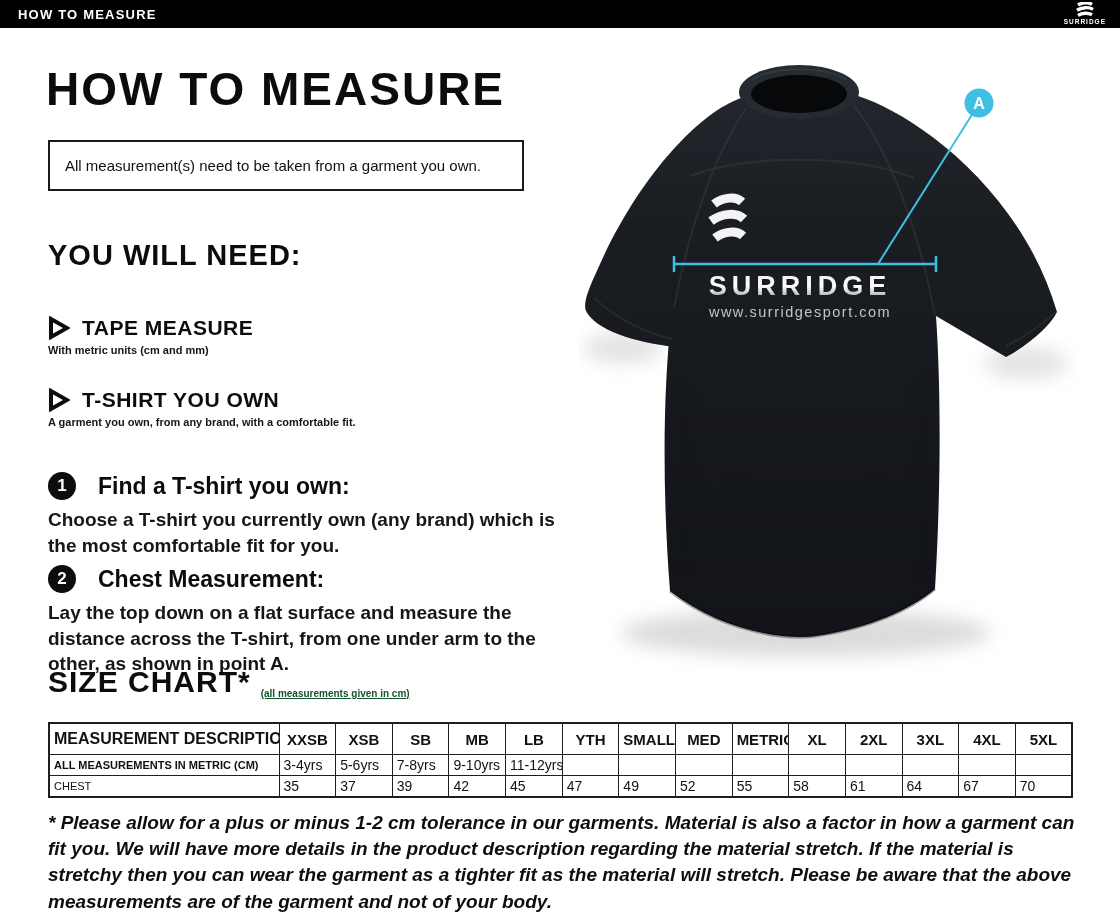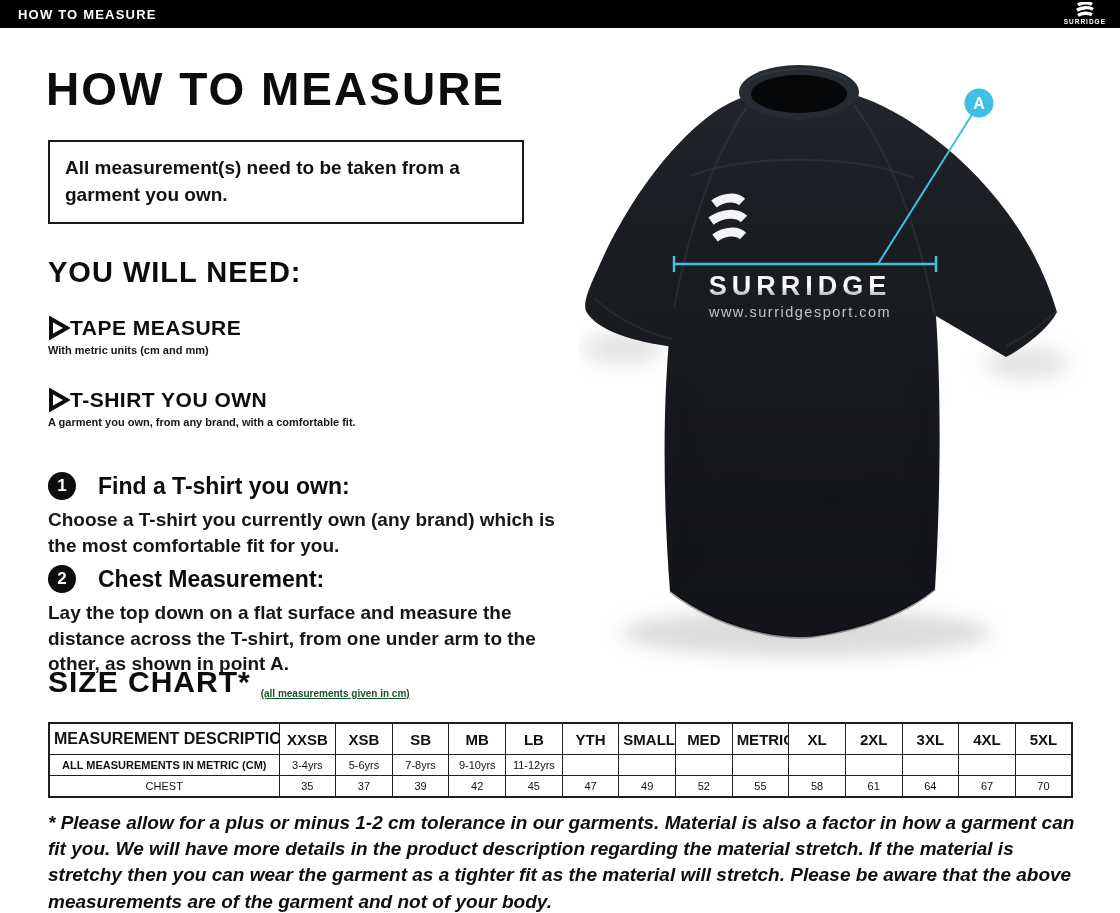--- a/index.html
+++ b/index.html
@@ -9,45 +9,45 @@
   }
   .abs{position:absolute;}
   
   .topbar{left:0;top:0;width:1120px;height:28px;background:#000;display:flex;align-items:center;}
   .topbar-title{color:#fff;font-size:13px;font-weight:bold;letter-spacing:1.2px;padding-left:18px;flex:1;}
   .topbar-brand{display:flex;flex-direction:column;align-items:center;margin-right:14px;line-height:1;}
   .topbar-brand-text{color:#fff;font-size:6.5px;font-weight:bold;letter-spacing:1px;margin-top:1px;}
   
   .h1{left:46px;top:62px;font-size:46px;font-weight:bold;letter-spacing:2px;color:#0c0c0c;}
   .notice-box{left:48px;top:140px;width:442px;border:2.5px solid #1a1a1a;padding:13px 15px;}
-  .notice-box p{margin:0;font-size:19px;font-weight:bold;line-height:1.42;color:#111;}
-  .h2{left:48px;top:256px;font-size:29px;font-weight:bold;letter-spacing:1px;color:#0c0c0c;}
+  .notice-box p{margin:0;font-size:15px;font-weight:normal;line-height:1.42;color:#111;}
+  .h2{left:48px;top:239px;font-size:29px;font-weight:bold;letter-spacing:1px;color:#0c0c0c;}
   
   .need-item{left:48px;}
-  .need-head{display:flex;align-items:center;}
+  .need-head{display:flex;align-items:center;gap:12px;}
   .need-title{font-size:21px;font-weight:bold;letter-spacing:0.5px;color:#0c0c0c;}
   .need-desc{font-size:11px;font-weight:bold;margin-top:4px;color:#161616;}
   
   .step{left:48px;width:535px;}
   .step-head{display:flex;align-items:center;gap:9px;}
   .step-num{width:28px;height:28px;border-radius:50%;background:#0d0d0d;color:#fff;font-size:17px;
     font-weight:bold;display:flex;align-items:center;justify-content:center;}
   .step-title{font-size:23px;font-weight:bold;color:#0c0c0c;margin-left:13px;}
   .step-desc{font-size:19px;font-weight:bold;line-height:1.35;margin-top:7px;color:#161616;}
   
   .sc-head{left:48px;top:665px;display:flex;align-items:flex-end;gap:10px;}
   .sc-title{font-size:30px;font-weight:bold;letter-spacing:1px;color:#0c0c0c;}
   .sc-sub{font-size:10px;font-weight:bold;color:#14532d;text-decoration:underline;}
   table.size{left:48px;top:722px;width:1025px;border-collapse:collapse;table-layout:fixed;
     border:2.5px solid #1f1f1f;position:absolute;}
   table.size col.c0{width:230px;}
   table.size th,table.size td{border:1.5px solid #1f1f1f;padding:0 4px;overflow:hidden;white-space:nowrap;}
   tr.hdr th{height:30px;font-size:15px;font-weight:bold;text-align:center;}
   tr.hdr th.desc{text-align:left;font-size:16px;}
-  tr.r2 td,tr.r3 td{height:20px;font-size:11px;text-align:center;}
+  tr.r2 td,tr.r3 td{height:20px;font-size:14px;text-align:left;}
   td.lbl{text-align:right;font-weight:bold;font-size:11px !important;}
   tr.r3 td{font-weight:normal;}
   
   .footnote{left:48px;top:810px;width:1032px;font-size:19px;font-weight:bold;font-style:italic;
     line-height:1.38;color:#0e0e0e;}
   
   .shirt-wrap{left:578px;top:58px;width:504px;height:614px;}
 </style>
 </head>
 <body>

